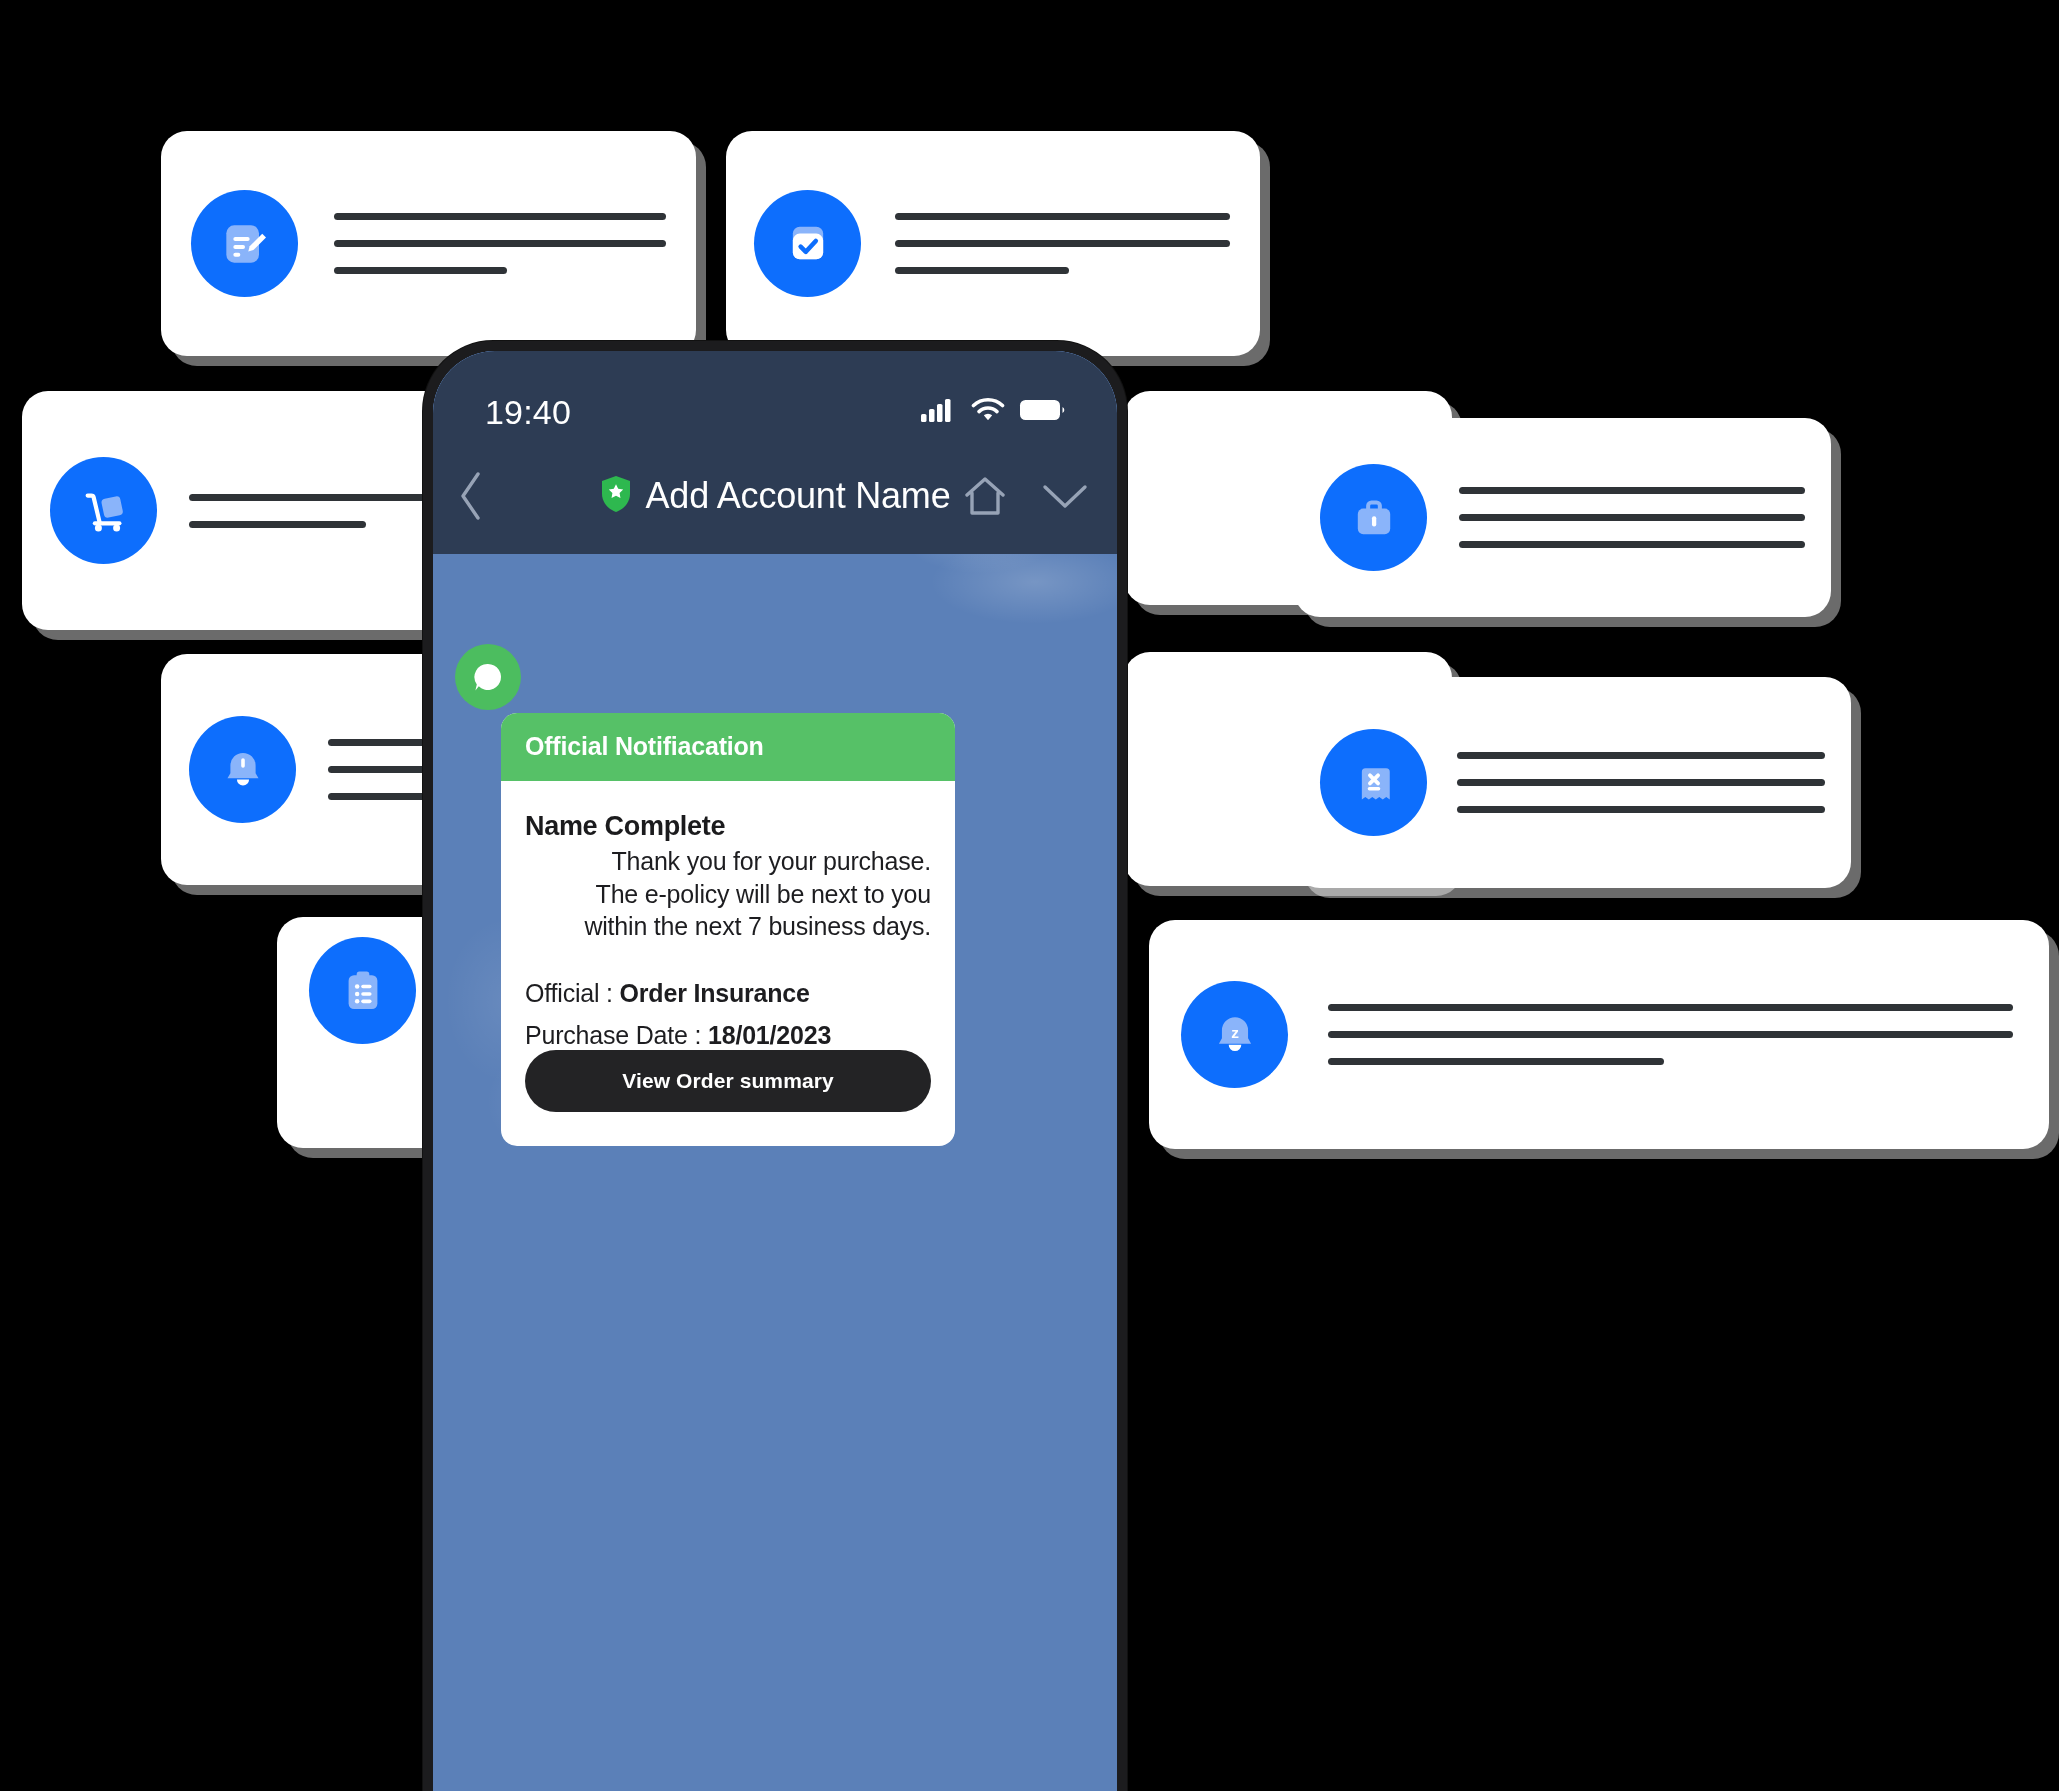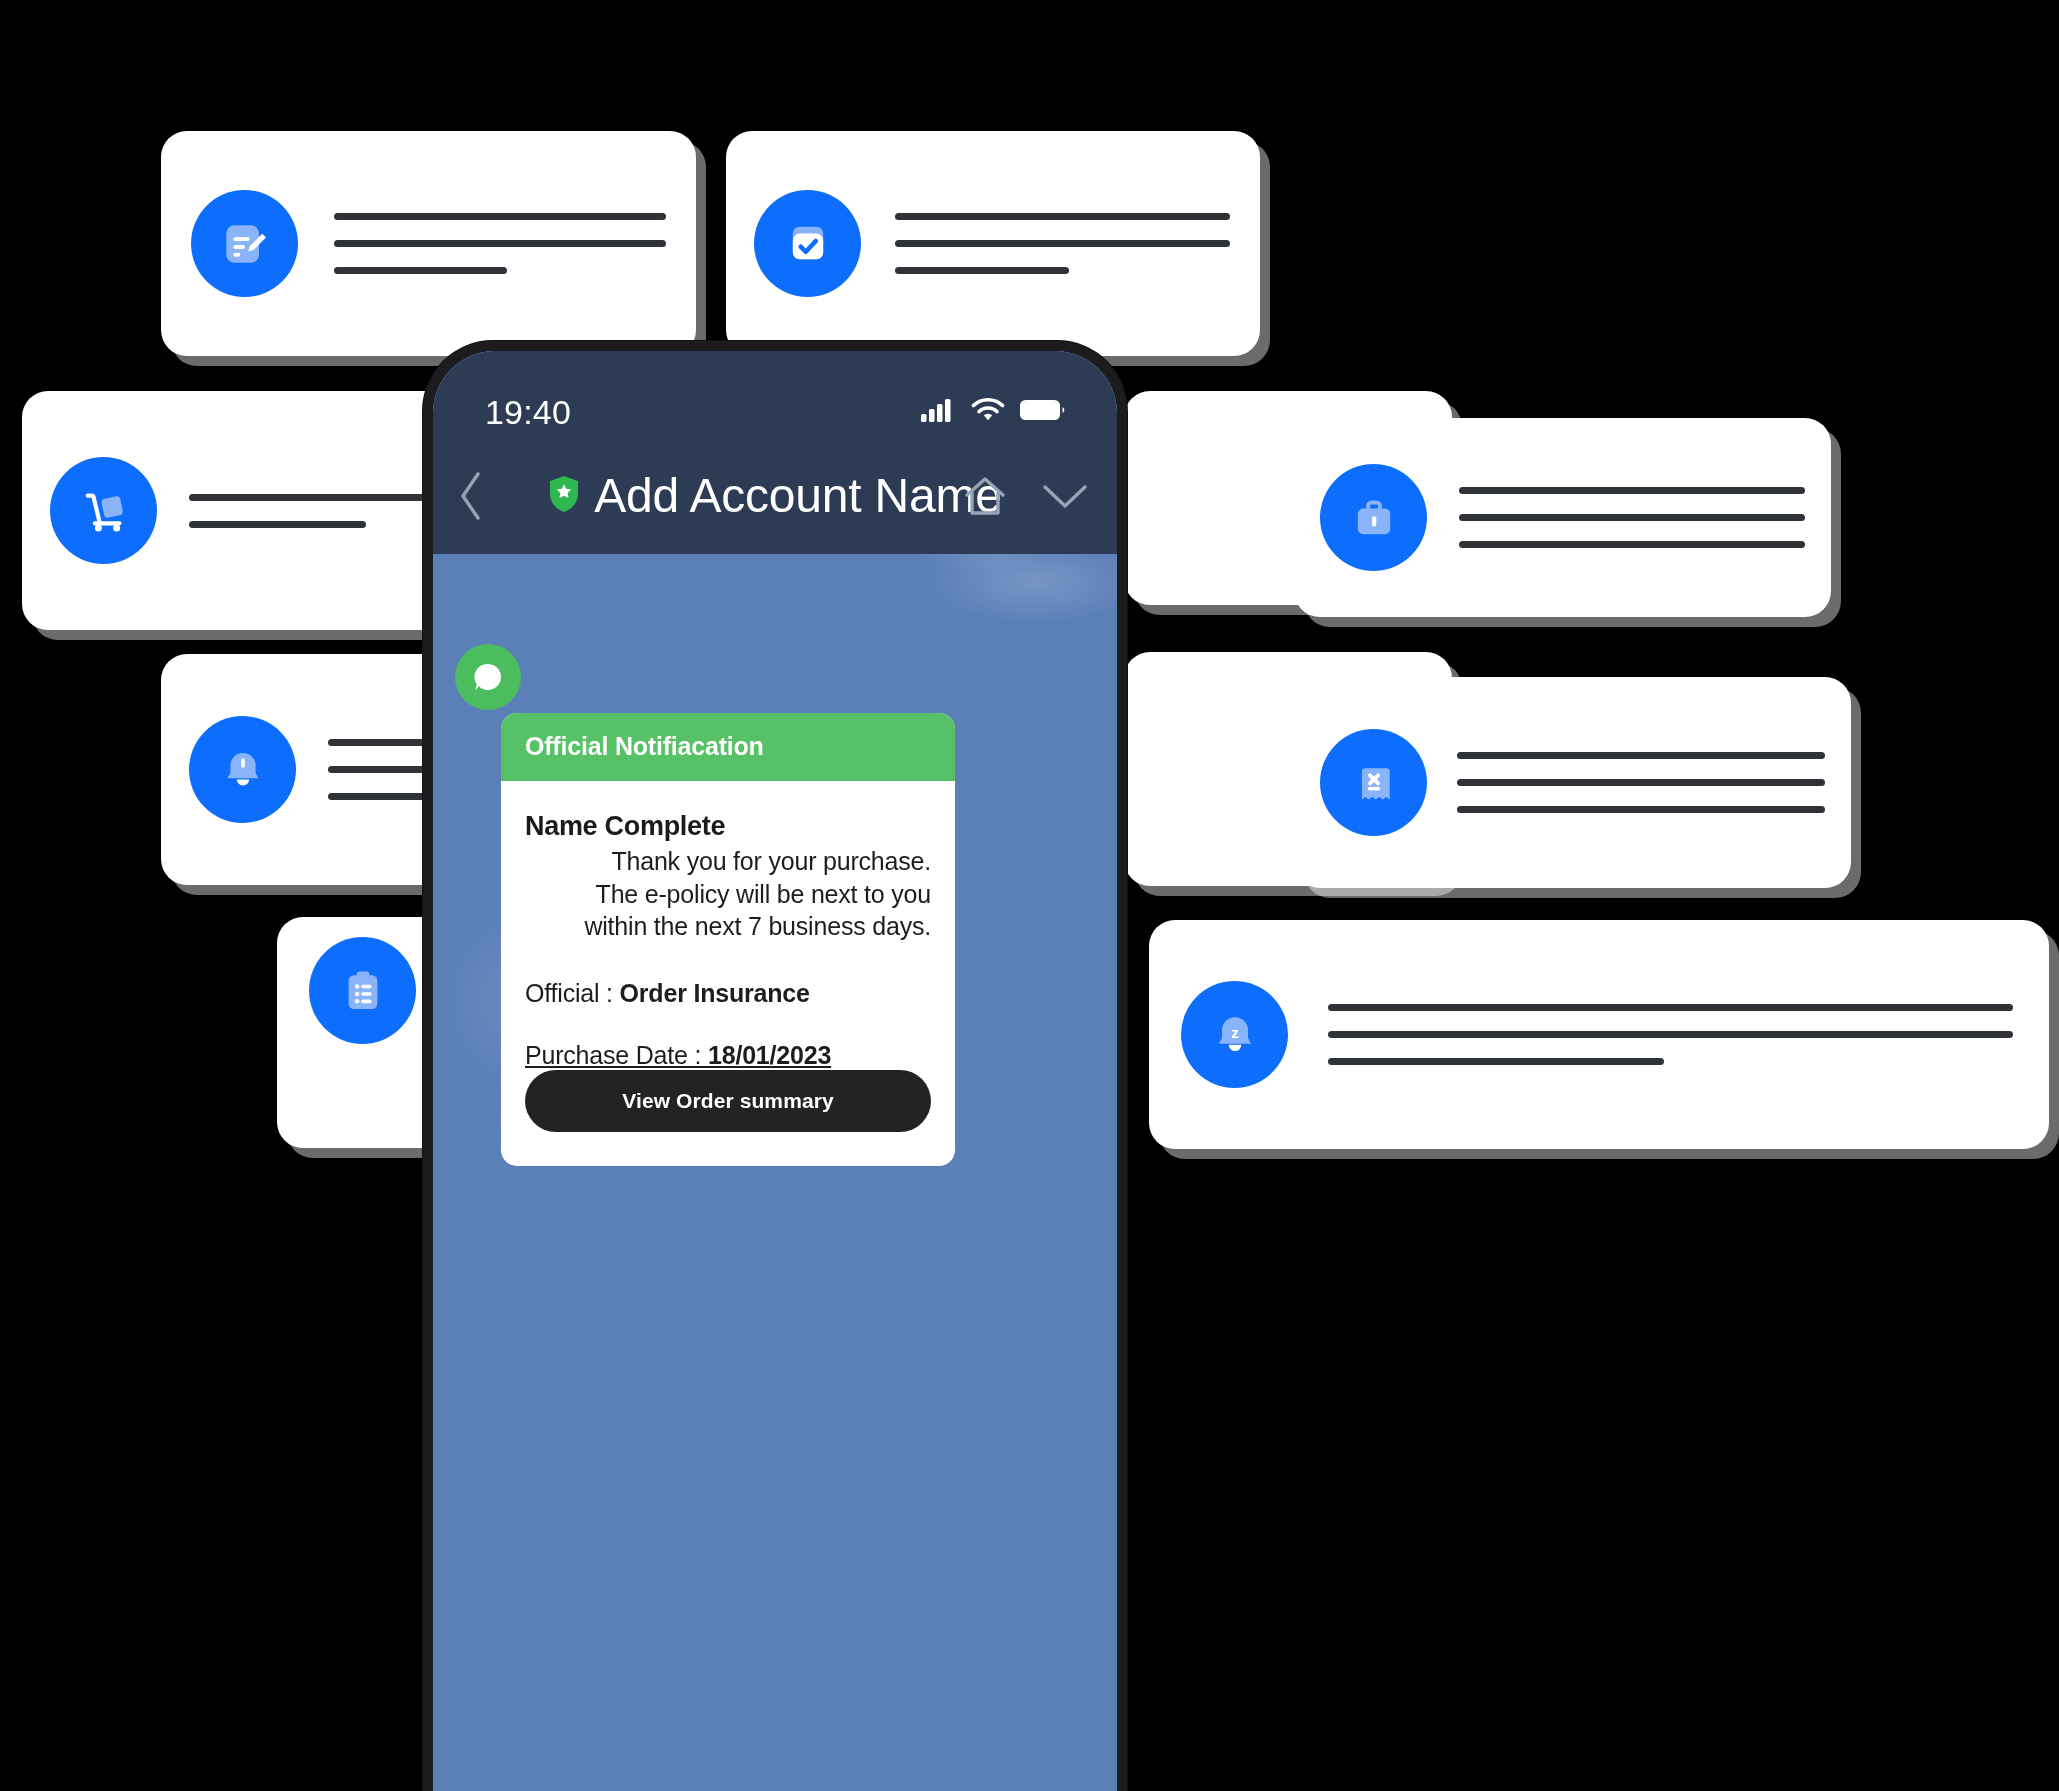--- a/index.html
+++ b/index.html
@@ -74,21 +74,21 @@
     height: 117px;
     padding: 0 26px 0 22px;
     position: relative;
   }
   #navtitle {
     position: absolute; left: 0; right: 0;
     display: flex; align-items: center; justify-content: center; gap: 14px;
     pointer-events: none;
   }
   #navtitle .t {
-    color: #ffffff; font-size: 48px; font-weight: 400; letter-spacing: -0.2px;
+    color: #ffffff; font-size: 36px; font-weight: 400; letter-spacing: -0.2px;
     white-space: nowrap;
   }
   .navbtn { display: flex; align-items: center; justify-content: center; }
   #navright { margin-left: auto; display: flex; align-items: center; gap: 28px; z-index: 2; }
 
   
   #sky {
     position: absolute; left: 0; top: 0; right: 0; bottom: 0;
     background:
       radial-gradient(ellipse 149px 60px at 88% 16%, rgba(255,255,255,.17), rgba(255,255,255,0) 70%),
@@ -132,21 +132,21 @@
   #notifbody .msg {
     font-size: 25px; color: #1d1d20; line-height: 1.30; font-weight: 400;
     letter-spacing: -0.2px;
     text-align: right;
   }
   .kv {
     font-size: 25px; color: #1d1d20; letter-spacing: -0.2px;
   }
   .kv b { font-weight: bold; }
   #kv1 { margin-top: 36px; }
-  #kv2 { margin-top: 33px; text-decoration: underline; }
+  #kv2 { margin-top: 13px; }
   #summarybtn {
     display: block; width: 100%;
     background: #232325;
     color: #ffffff;
     border: none;
     border-radius: 32px;
     height: 62px;
     font-family: "Liberation Sans", sans-serif;
     font-size: 21px;
     font-weight: bold;

